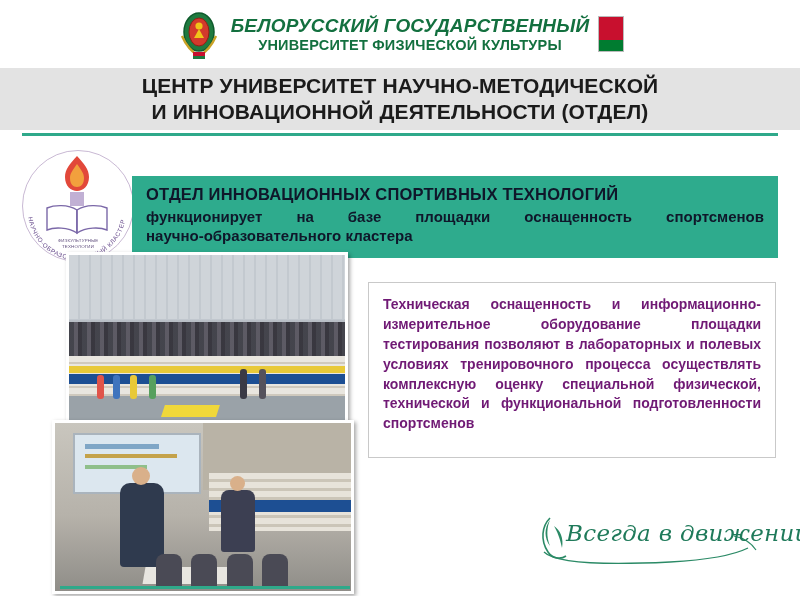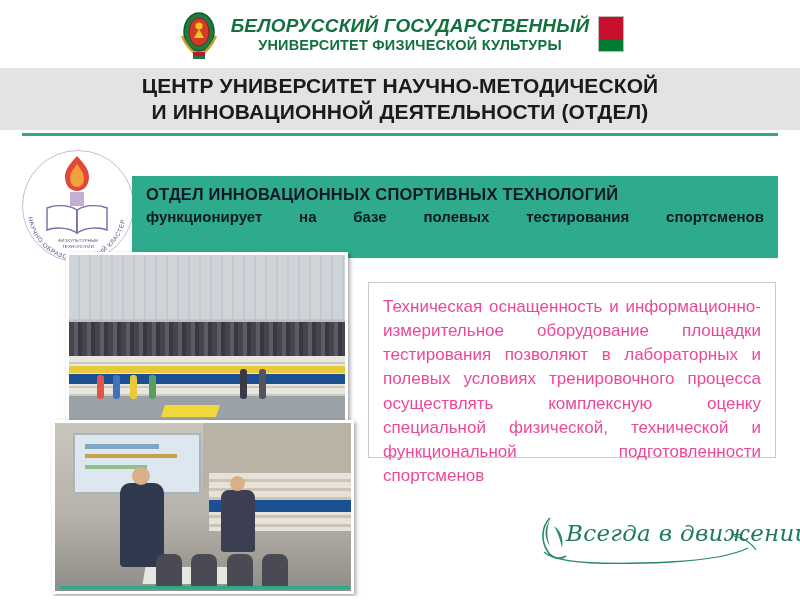--- a/index.html
+++ b/index.html
@@ -296,25 +296,26 @@
     top: 282px;
     width: 408px;
     height: 176px;
     background: #ffffff;
     border: 1px solid #c9c9c9;
     box-sizing: border-box;
     padding: 12px 14px;
   }
   .text-box p {
     margin: 0;
-    font-size: 17px;
+    font-size: 14px;
     line-height: 1.42;
-    color: #ec4899;
+    color: #701a75;
     text-align: justify;
     text-align-last: left;
+    font-weight: bold;
   }
 
   
   .slogan {
     position: absolute;
     left: 520px;
     top: 506px;
     width: 244px;
     height: 64px;
   }
@@ -402,21 +403,22 @@
     </svg>
     <div class="caption">
       <div>ФИЗКУЛЬТУРНЫЕ</div>
       <div>ТЕХНОЛОГИИ</div>
       <div>В СПОРТЕ</div>
     </div>
   </div>
 
   <div class="teal-banner">
     <div class="bn-l1">ОТДЕЛ ИННОВАЦИОННЫХ СПОРТИВНЫХ ТЕХНОЛОГИЙ</div>
-    <div class="bn-l2">функционирует на базе полевых тестирования спортсменов</div>
+    <div class="bn-l2">функционирует на базе площадки оснащенность спортсменов</div>
+    <div class="bn-l3">научно-образовательного кластера</div>
   </div>
 
   <div class="photo-frame photo-top">
     <div class="gym">
       <div class="ceiling"></div>
       <div class="crowd"></div>
       <div class="bleach"></div>
       <div class="bleach-yellow"></div>
       <div class="bleach-blue"></div>
       <div class="floor"></div>

